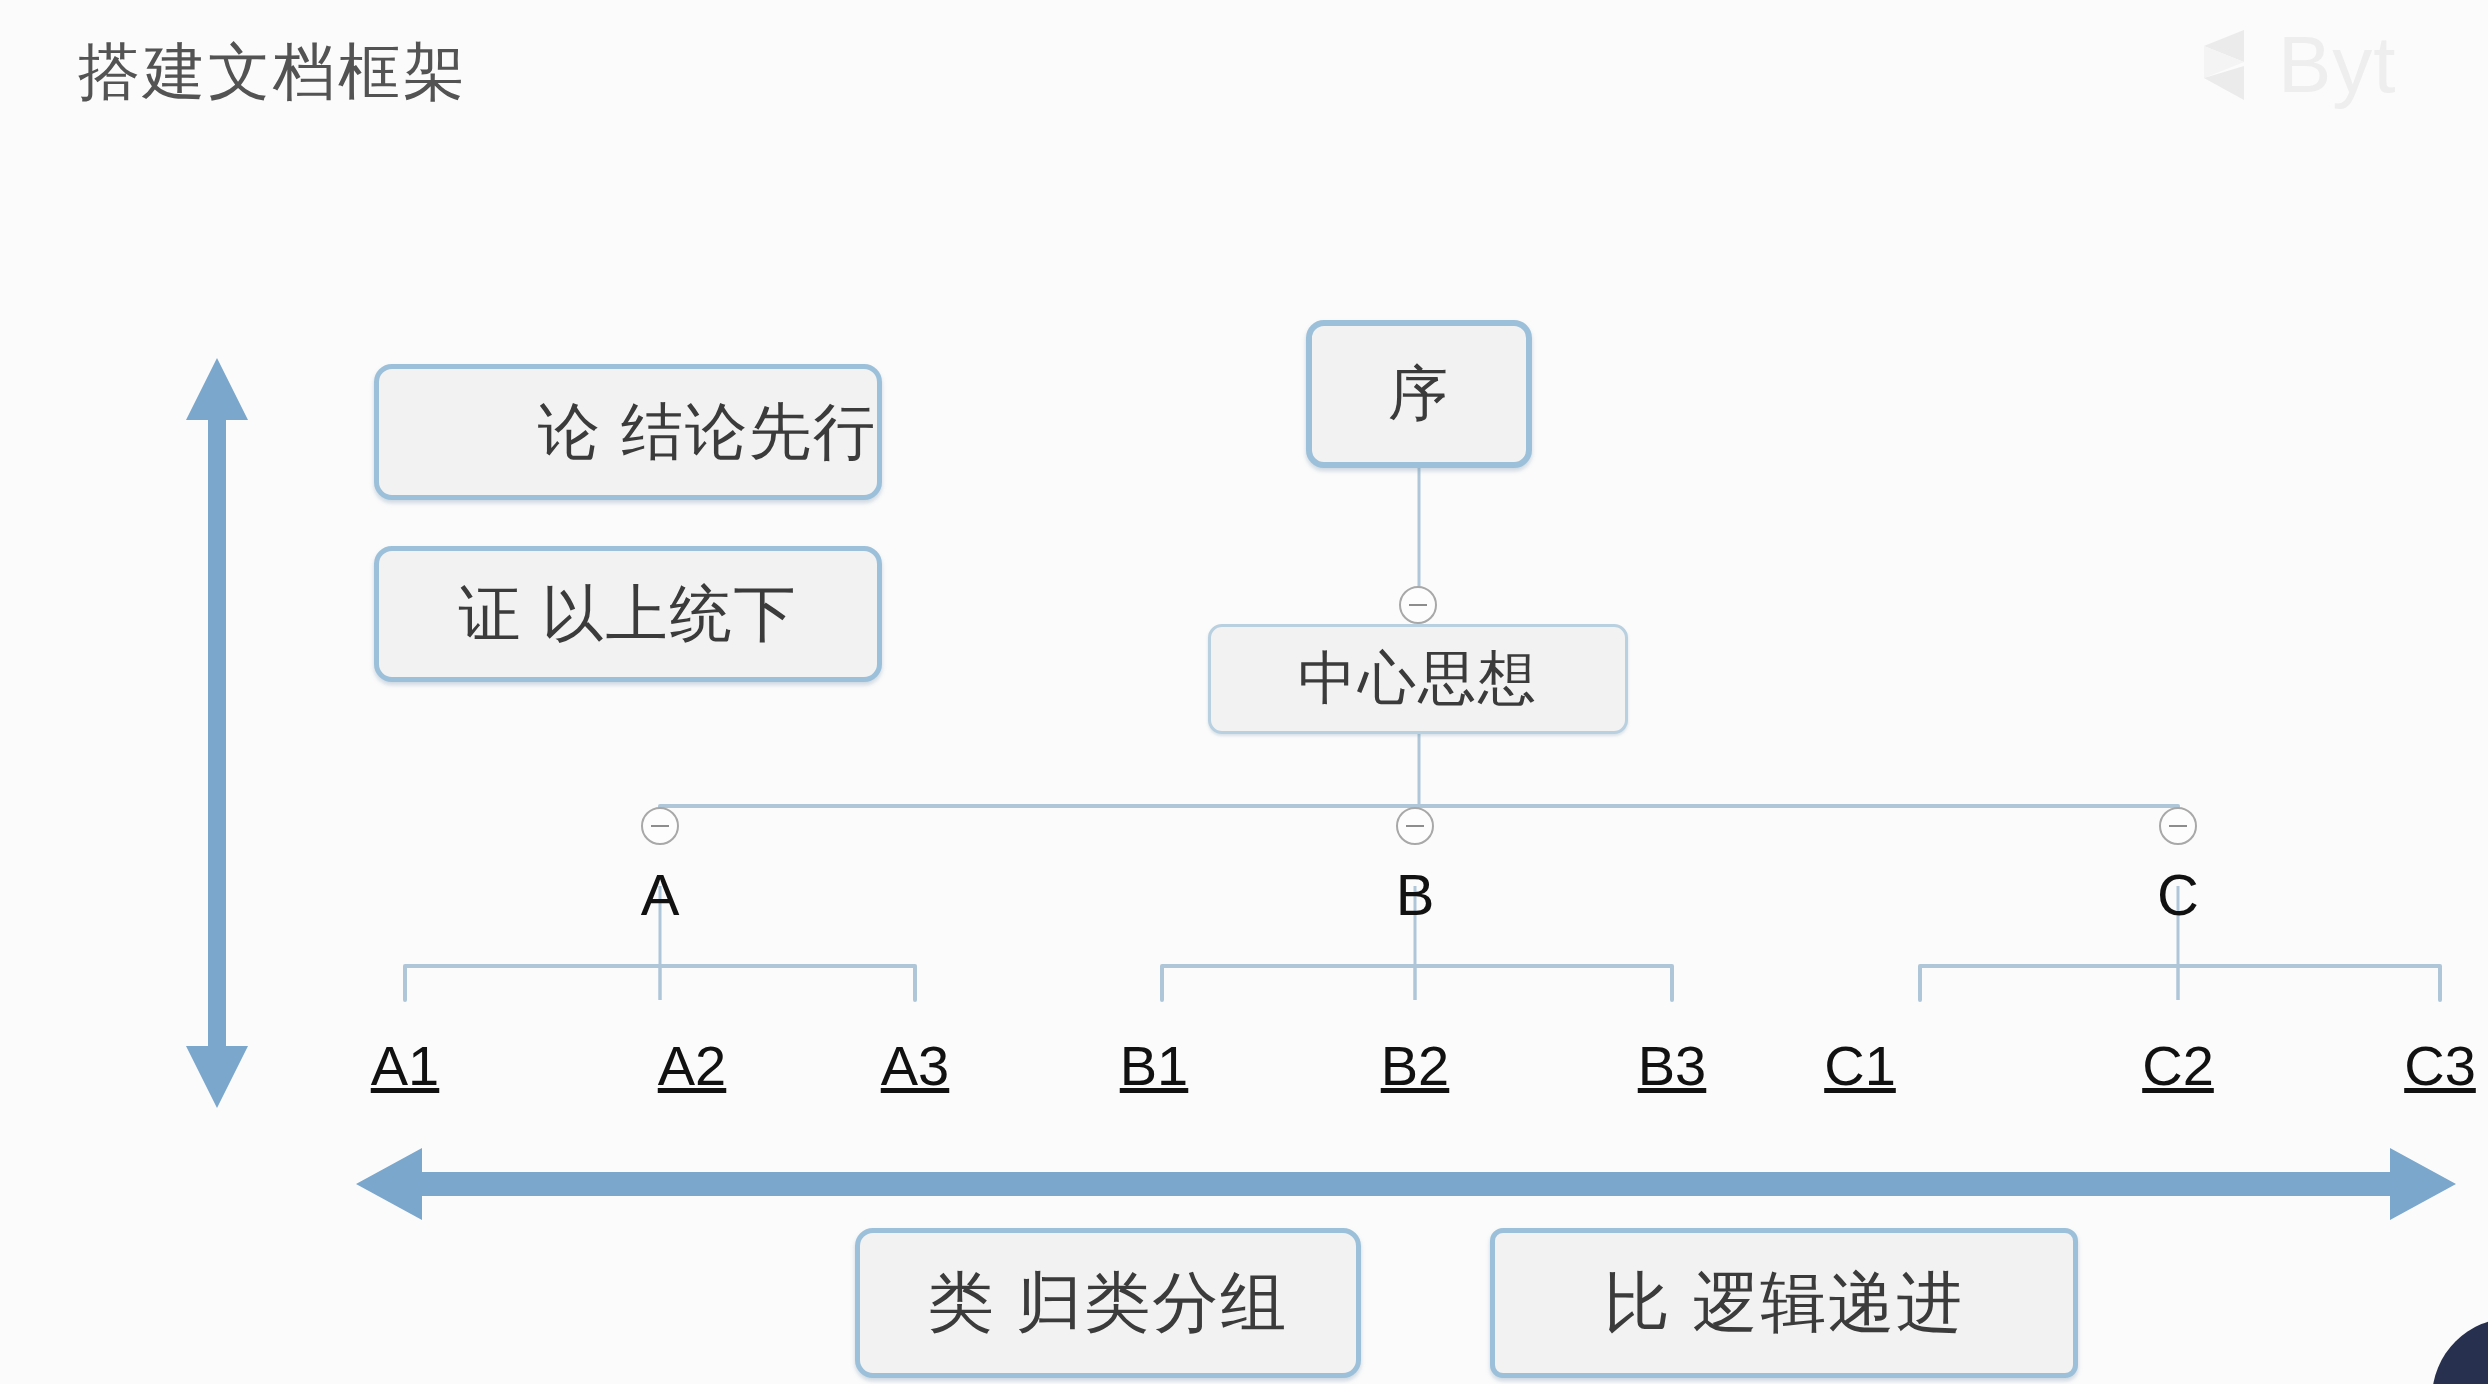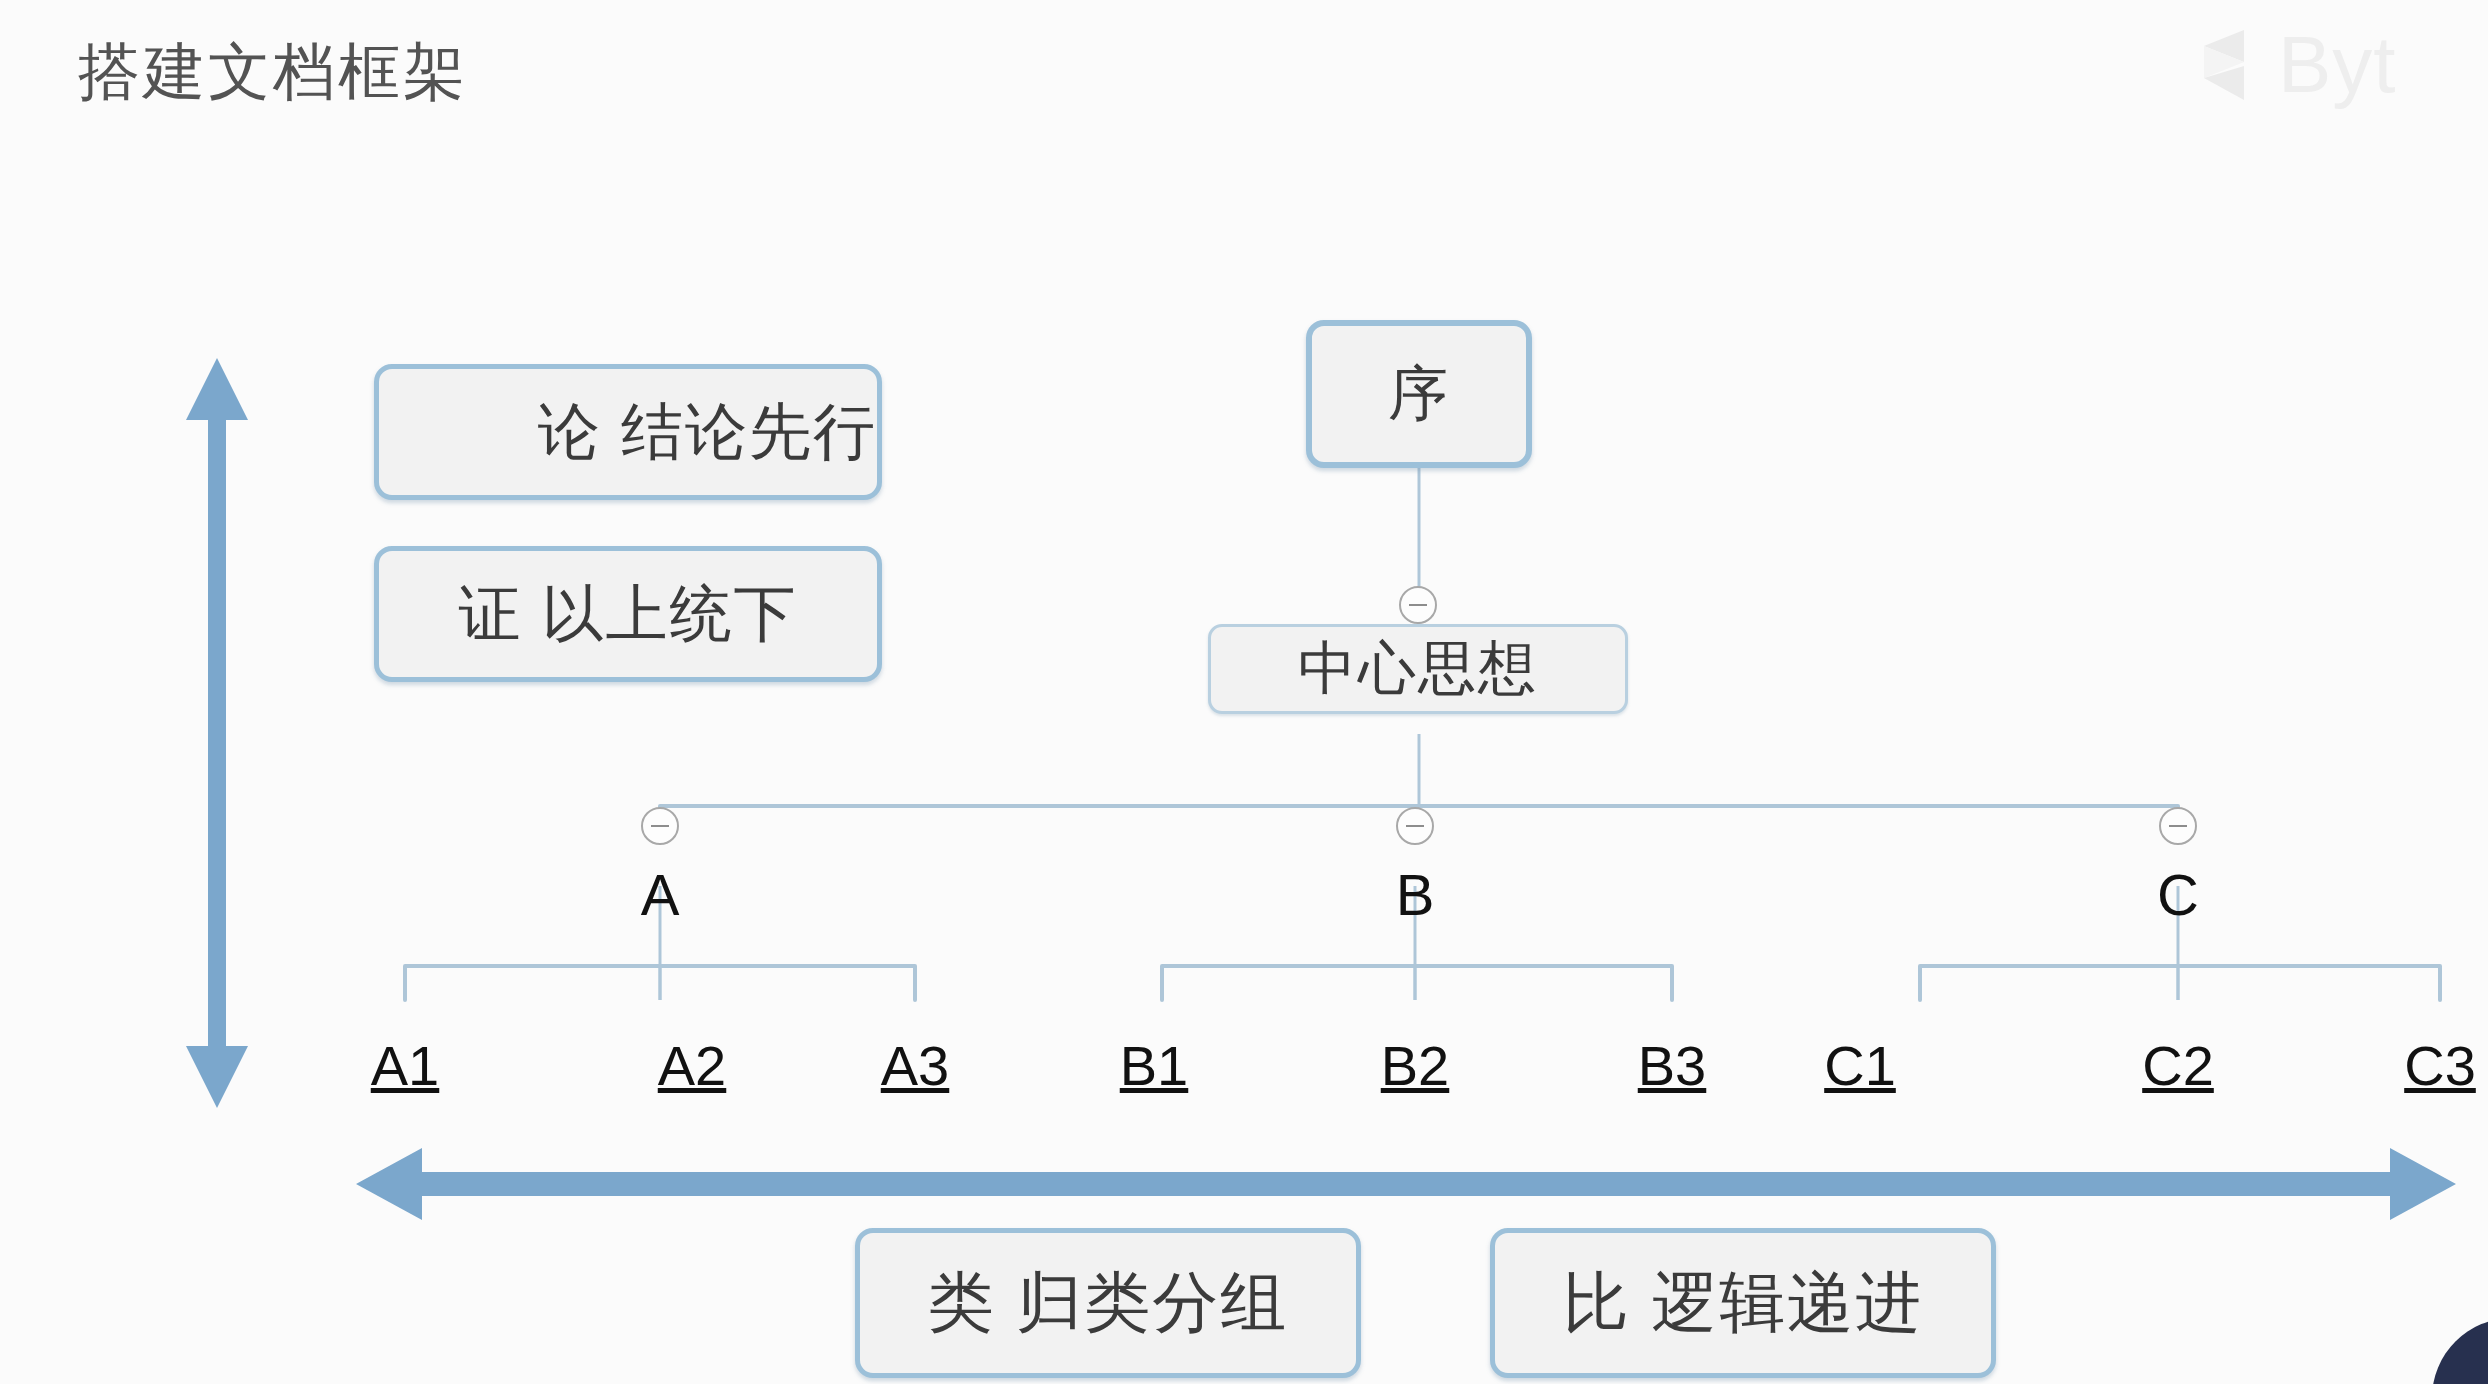--- a/index.html
+++ b/index.html
@@ -72,24 +72,24 @@
   .pill.thin {
     border-width: 3px;
     border-color: #b9d0e0;
     border-radius: 14px;
     box-shadow: 0 2px 3px rgba(120,150,175,0.25);
   }
 
   #pill-lun  { left: 374px;  top: 364px;  width: 508px; height: 136px; font-size: 62px; justify-content: flex-end; }
   #pill-zheng{ left: 374px;  top: 546px;  width: 508px; height: 136px; font-size: 62px; }
   #pill-lei  { left: 855px;  top: 1228px; width: 506px; height: 150px; font-size: 66px; }
-  #pill-bi   { left: 1490px; top: 1228px; width: 506px; height: 150px; font-size: 66px; }
+  #pill-bi   { left: 1490px; top: 1228px; width: 588px; height: 150px; font-size: 66px; border-radius: 13px; }
 
   #node-xu   { left: 1306px; top: 320px;  width: 226px; height: 148px; font-size: 60px; border-width: 6px; }
-  #node-core { left: 1208px; top: 624px;  width: 420px; height: 90px; font-size: 58px; }
+  #node-core { left: 1208px; top: 624px;  width: 420px; height: 110px; font-size: 58px; }
 
   
   #arrow-vertical {
     position: absolute;
     left: 186px;
     top: 358px;
     width: 62px;
     height: 750px;
   }
   #arrow-horizontal {

